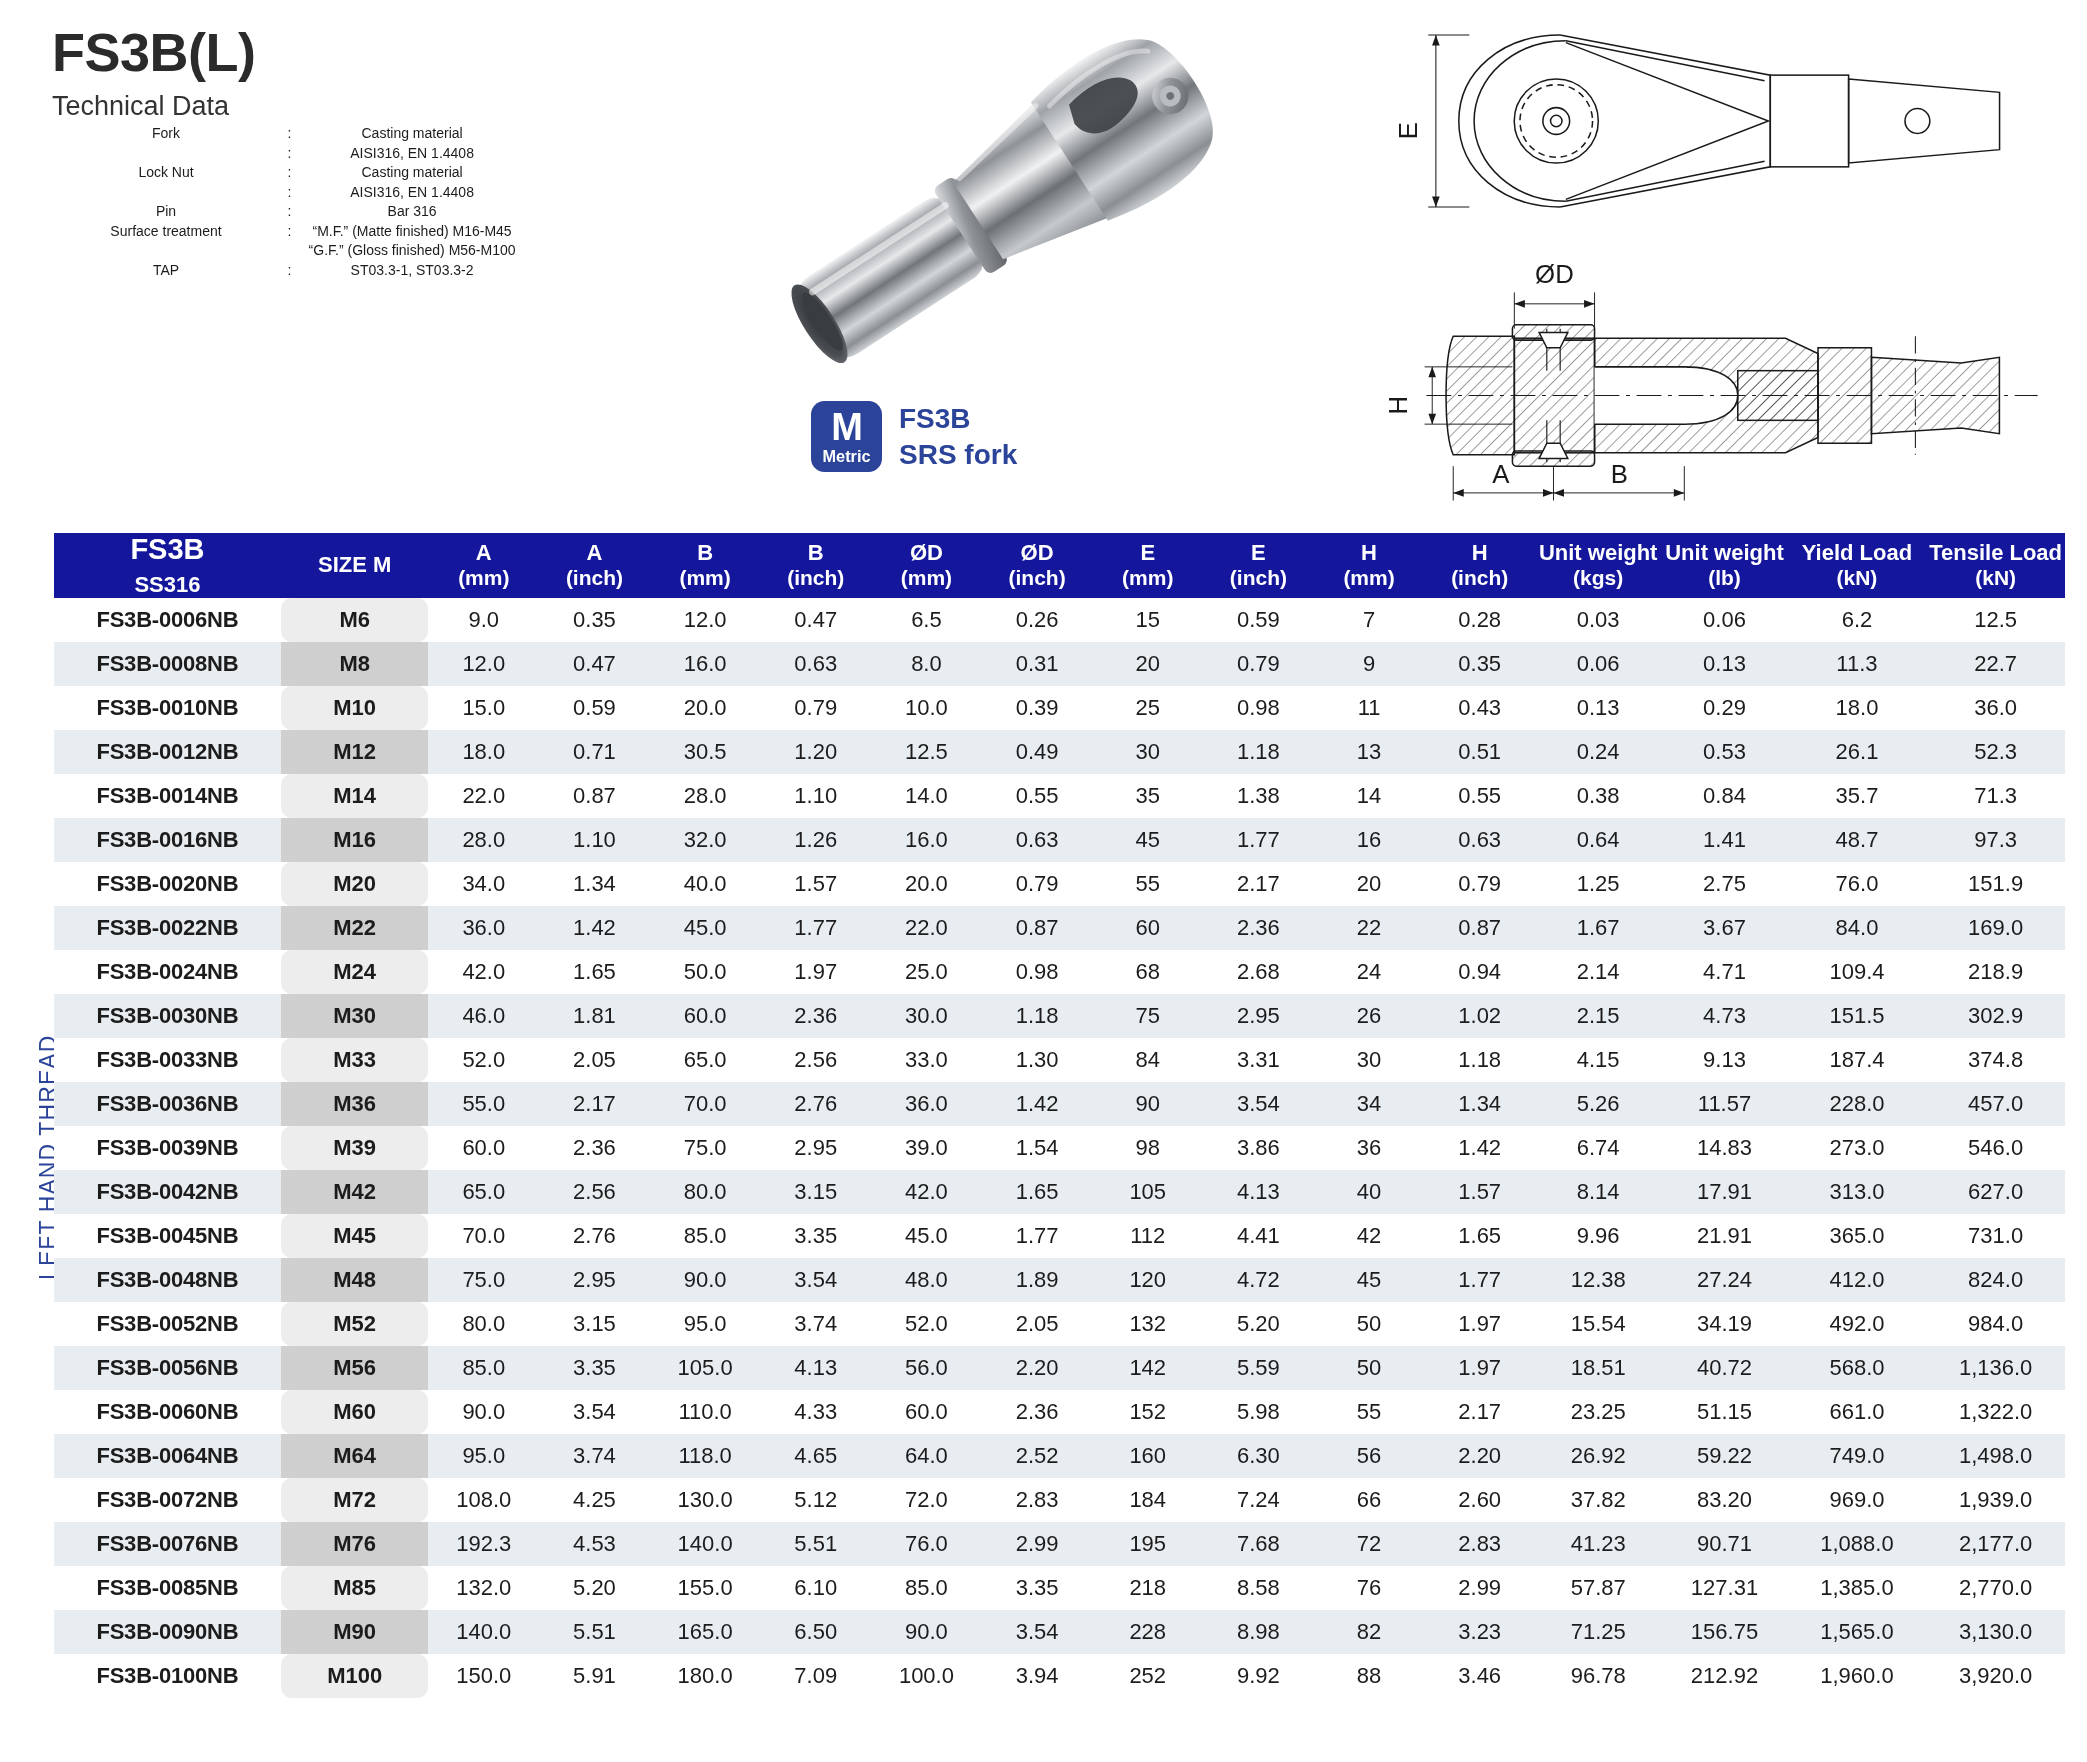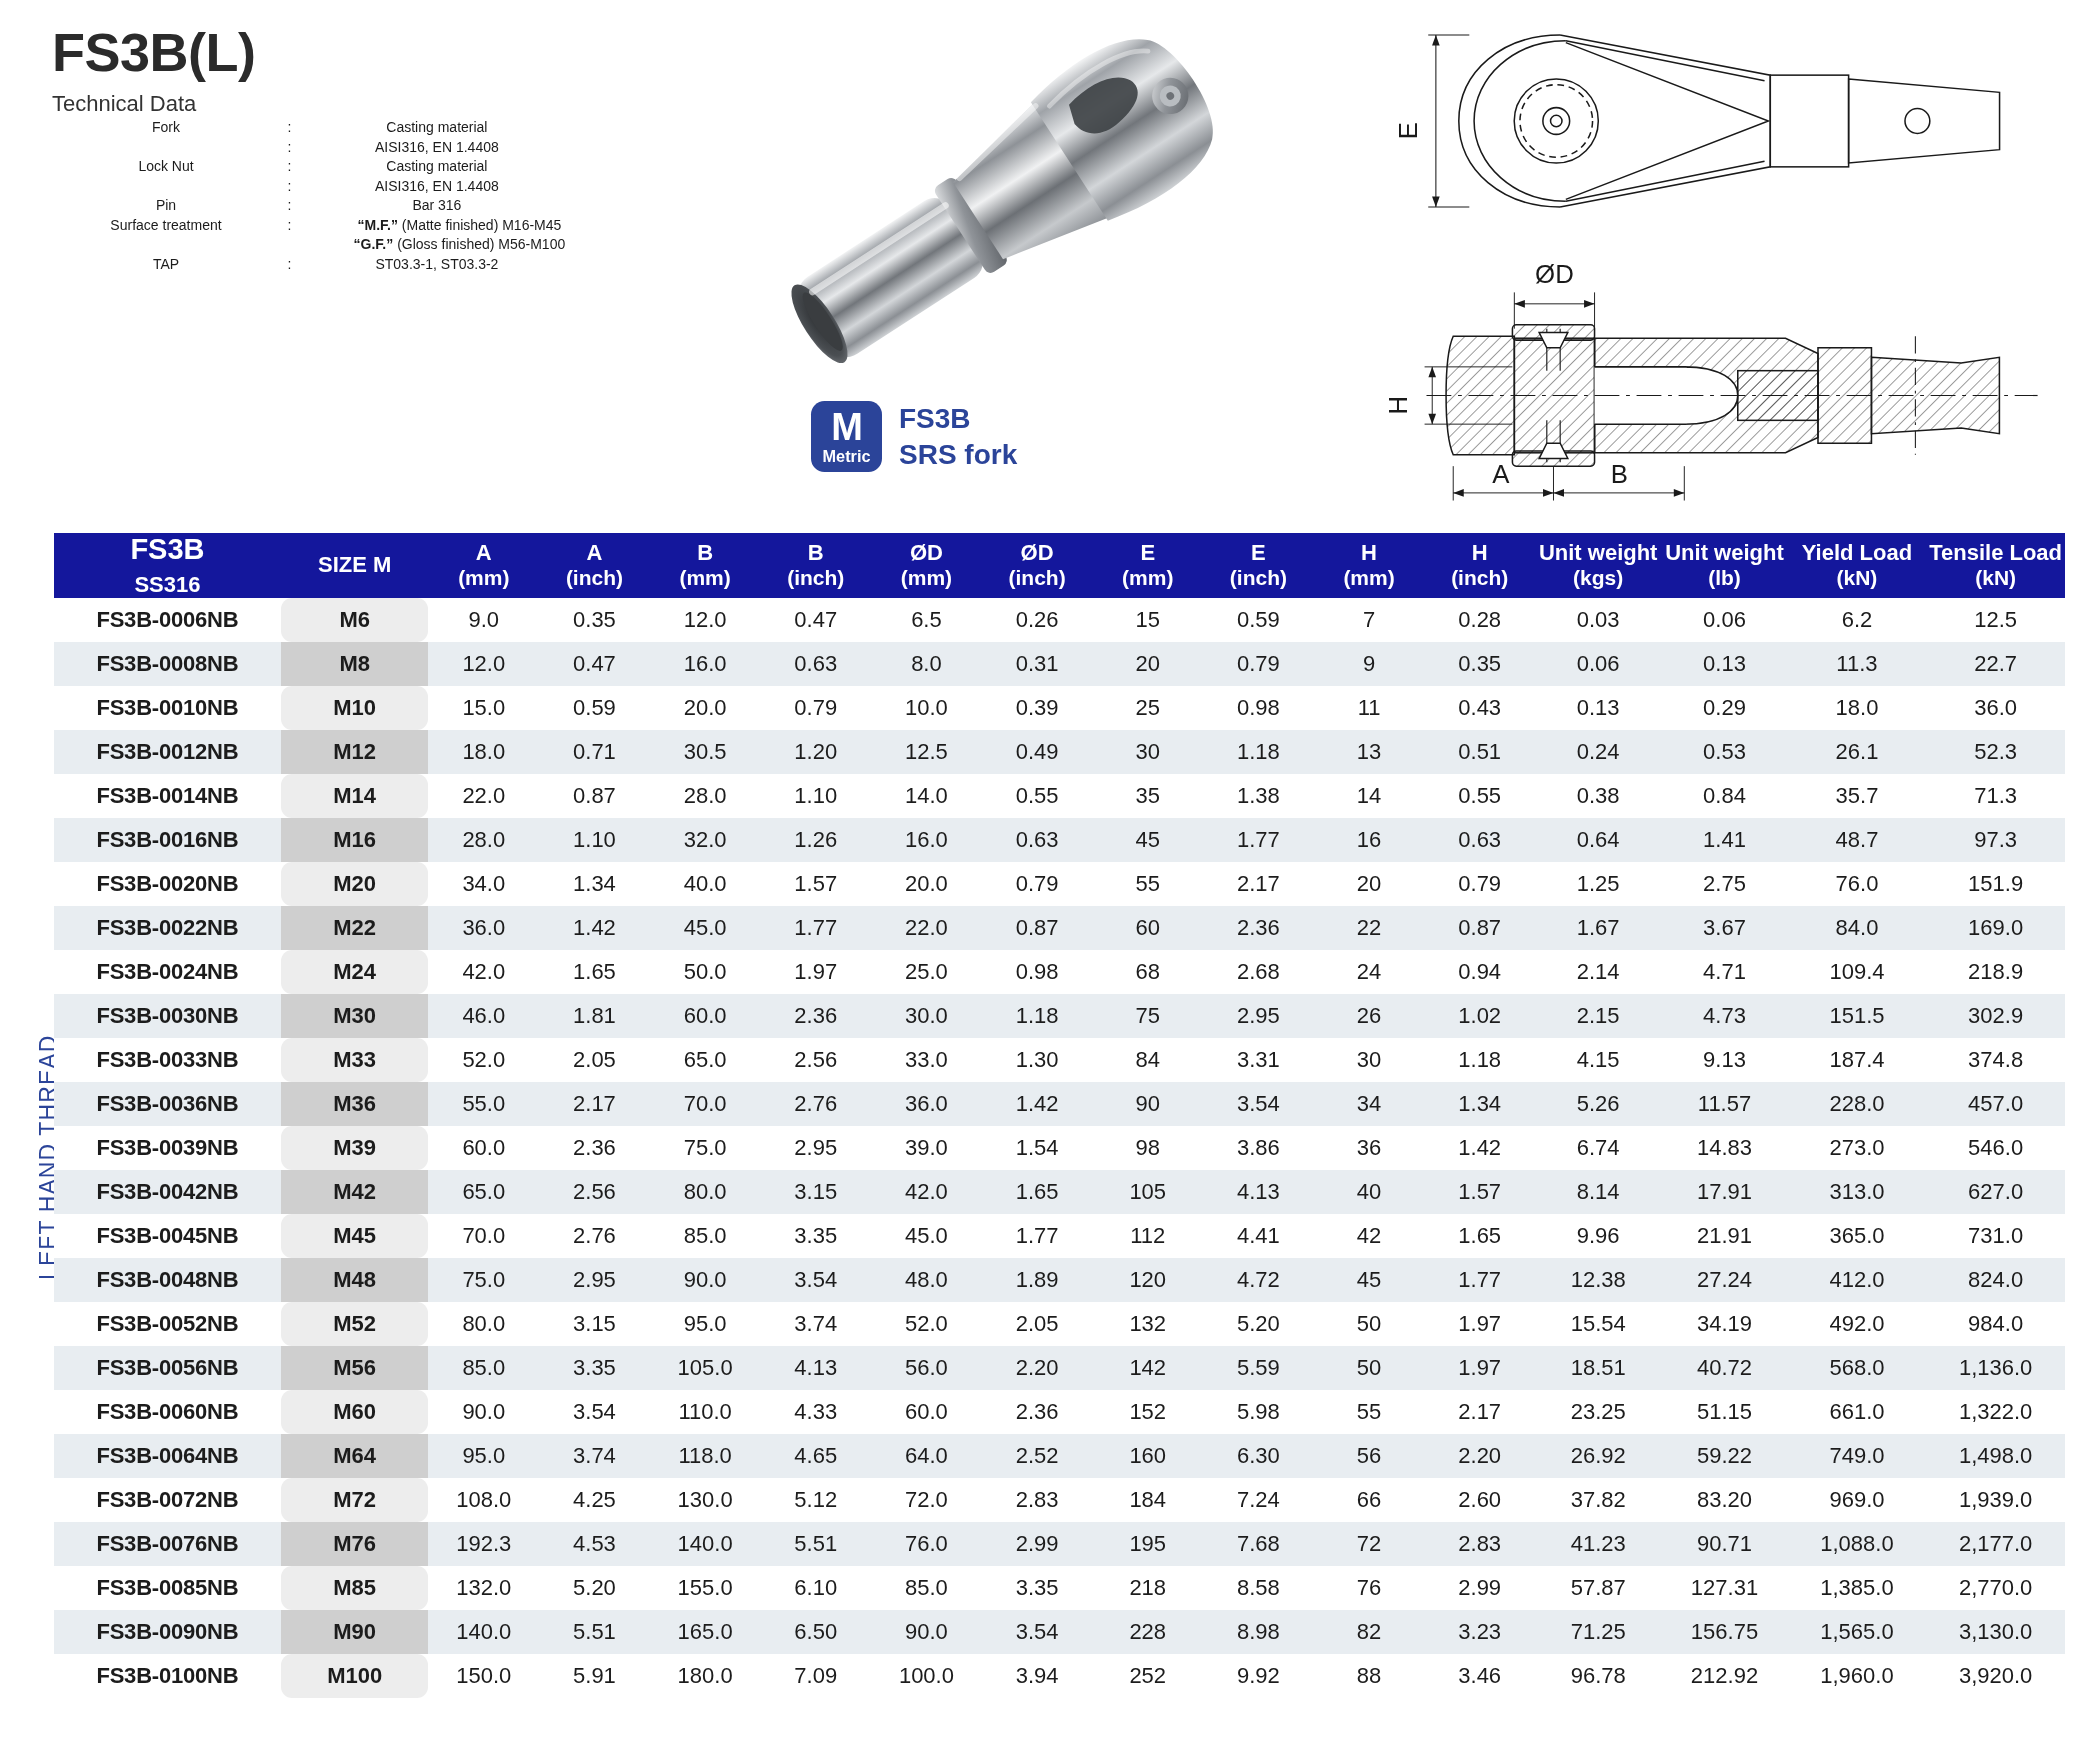--- a/index.html
+++ b/index.html
@@ -32,42 +32,42 @@
   .product-title {
     font-size: 54px;
     font-weight: bold;
     letter-spacing: -0.5px;
     line-height: 1;
     color: #2b2b2b;
     margin: 0 0 11.5px 0;
   }
 
   .tech-data-heading {
-    font-size: 22px;
+    font-size: 27px;
     font-weight: normal;
     color: #333;
     margin: 0 0 1.9px 0;
     line-height: 1.18;
   }
 
   .spec-table {
     border-collapse: collapse;
     font-size: 14px;
     line-height: 1.32;
     color: #333;
     text-align: center;
   }
   .spec-table td {
     padding: 0 0 1px 0;
     vertical-align: top;
     white-space: nowrap;
   }
   .spec-label { width: 228px; }
   .spec-colon { width: 19px; padding-right: 9.6px !important; }
-  .spec-value b { font-weight: bold; margin-left: 45px; }
+  .spec-value b { font-weight: normal; }
 
   
   .photo-area {
     position: absolute;
     left: 712px;
     top: 9.6px;
     width: 593px;
     height: 382px;
   }
   .photo-area svg { display: block; }

